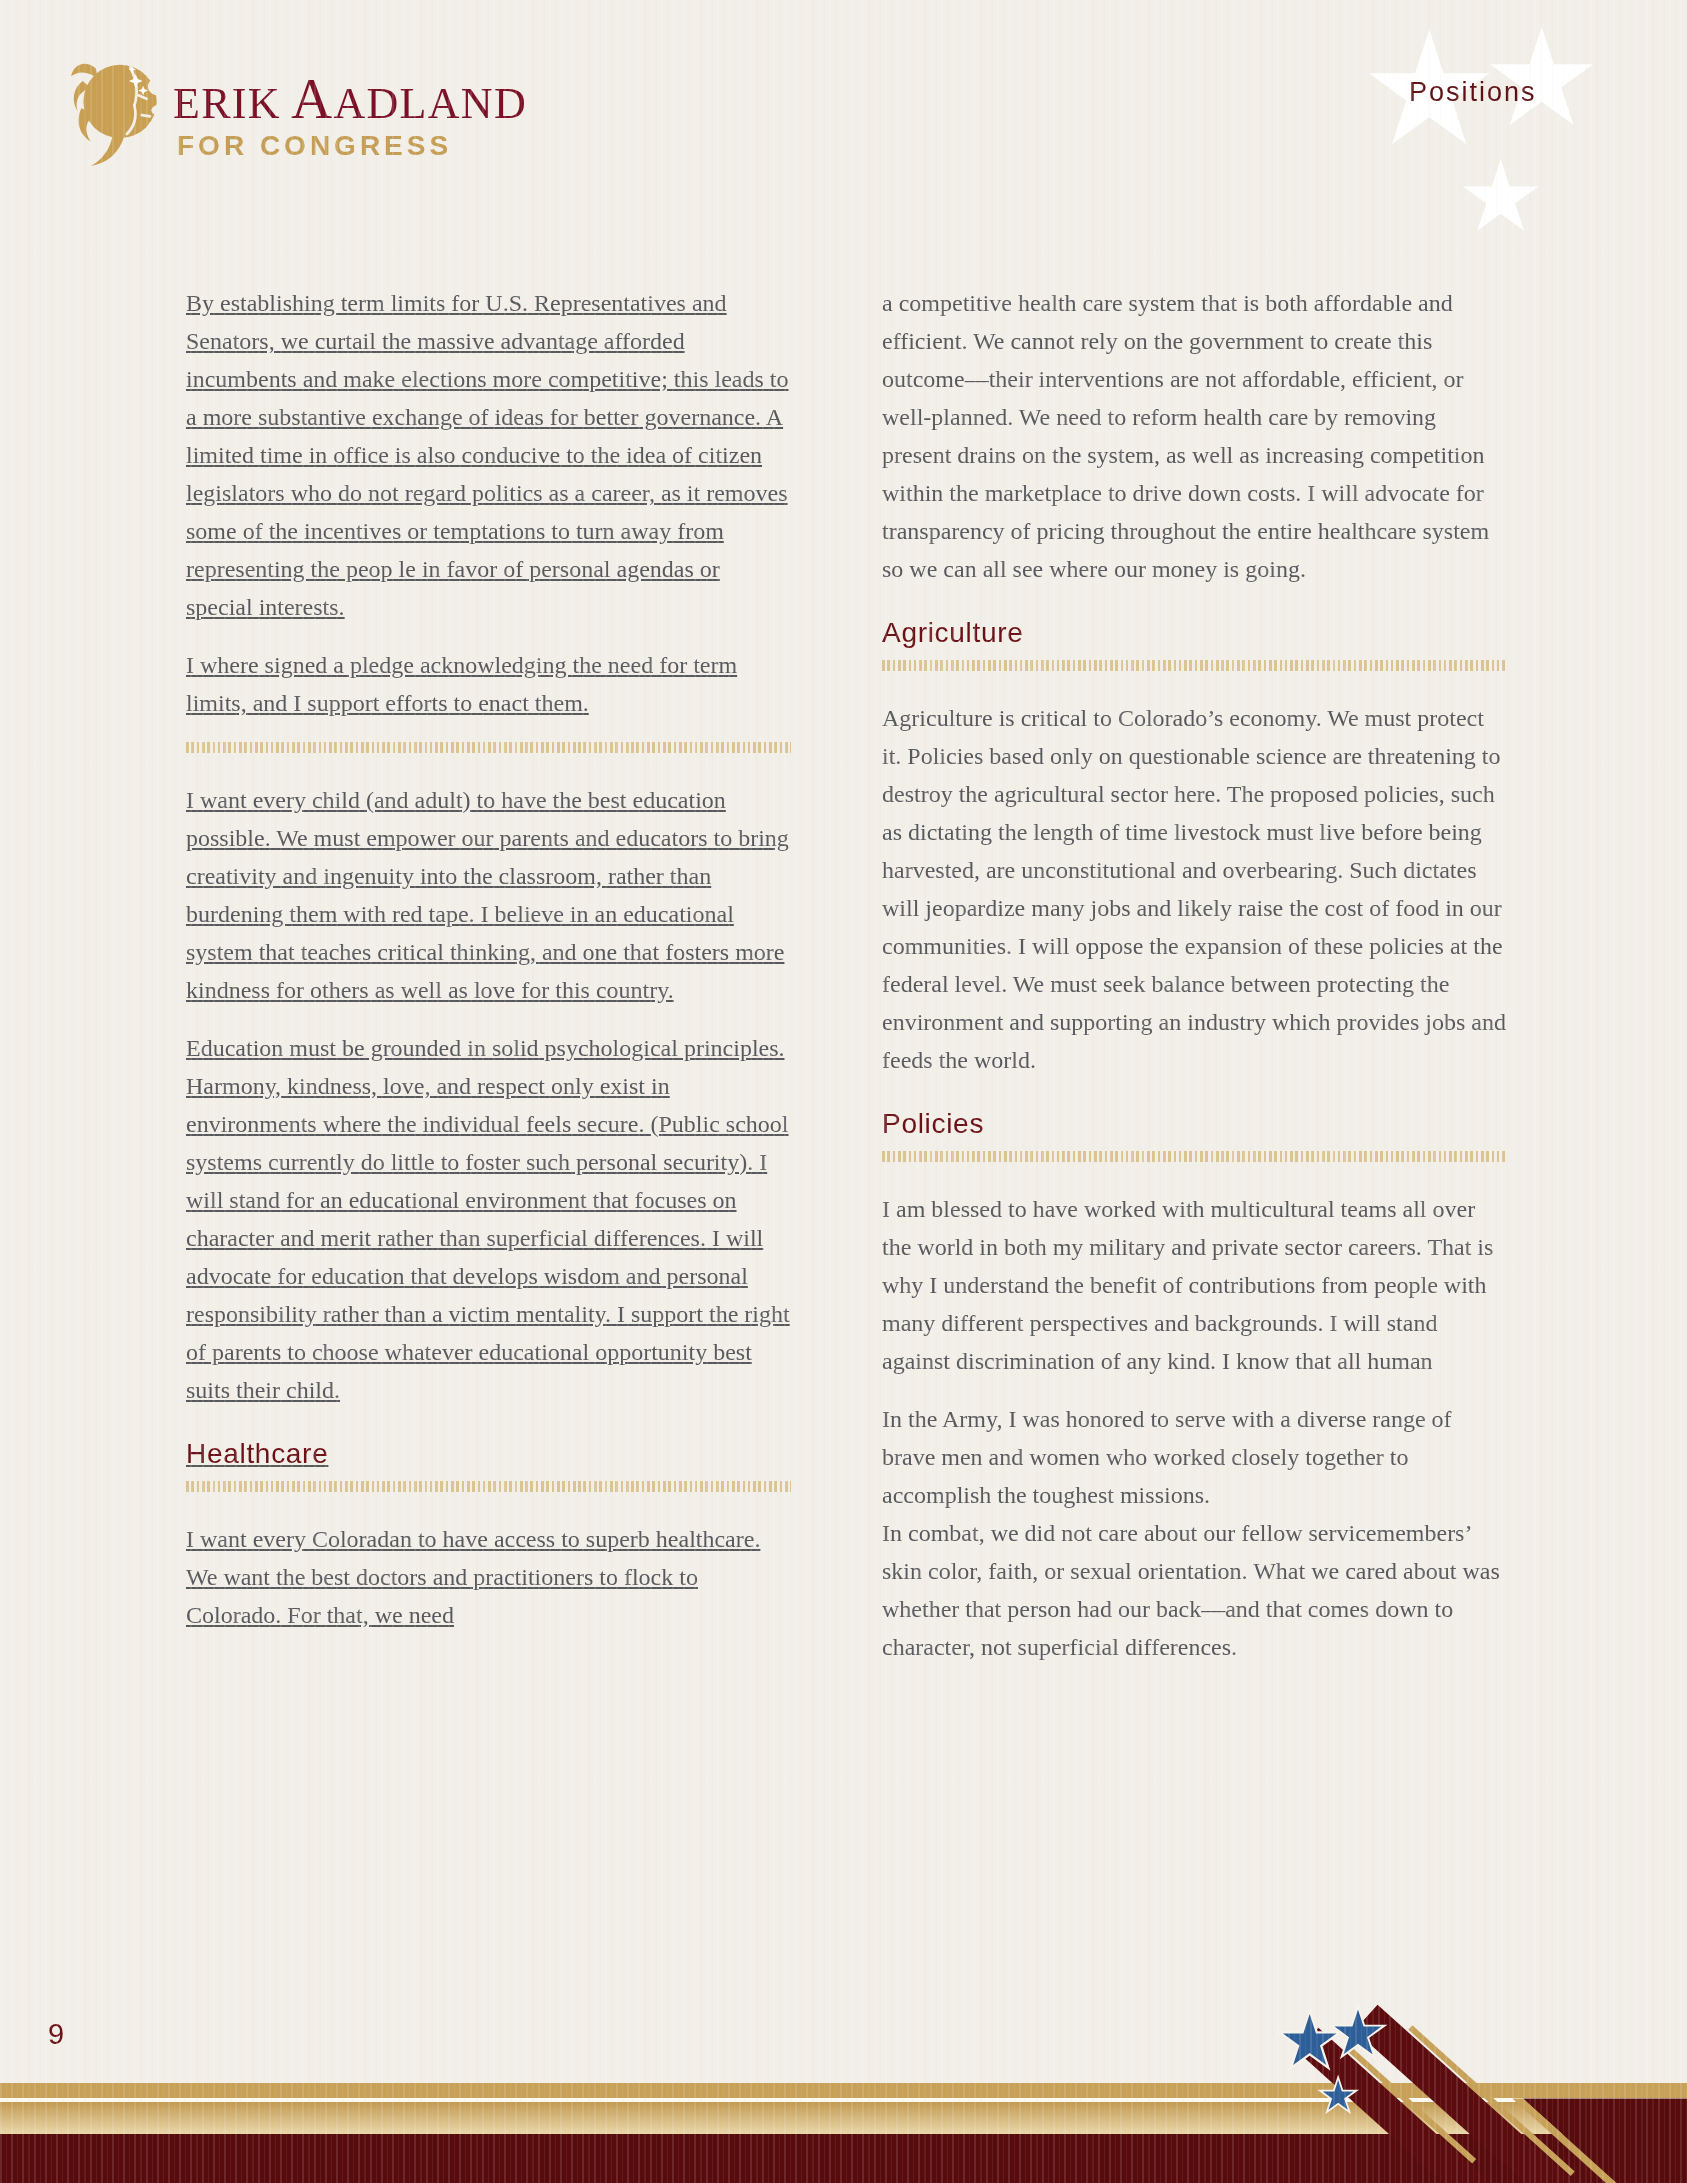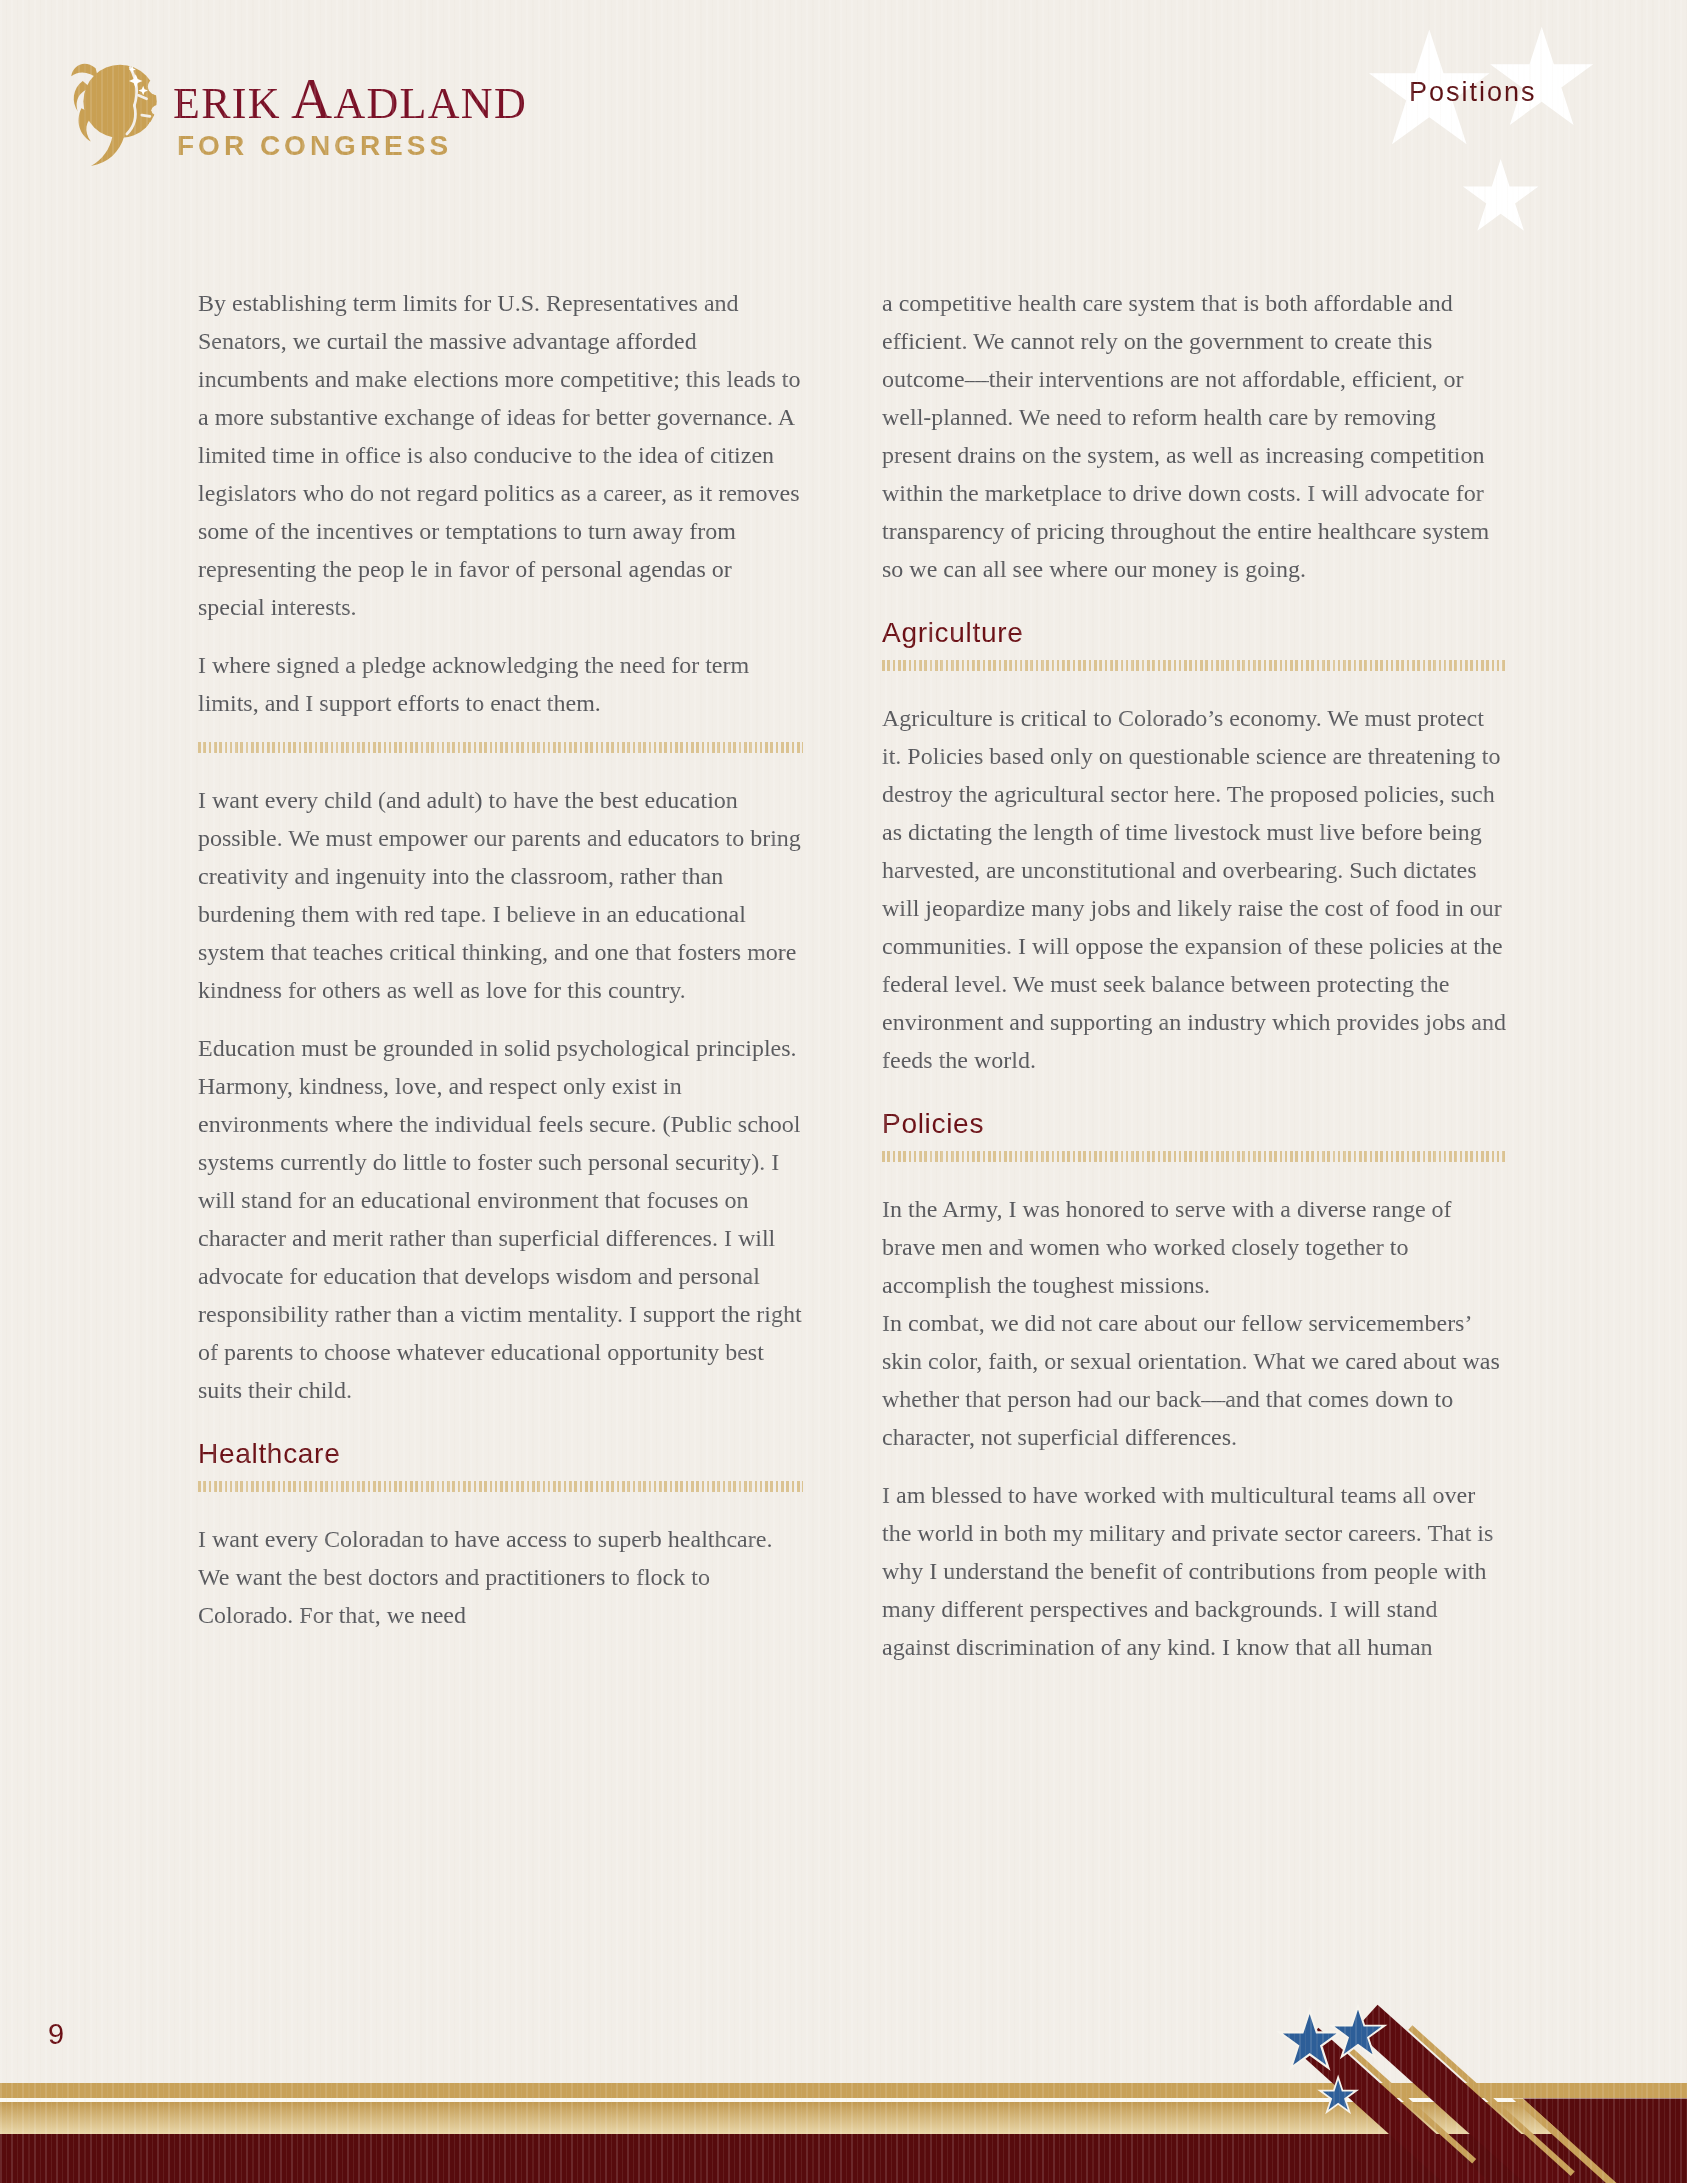--- a/index.html
+++ b/index.html
@@ -36,21 +36,21 @@
   .positions-label{
     position:absolute;left:1409px;top:77px;z-index:2;
     font-family:"Liberation Sans",sans-serif;font-weight:normal;
     font-size:27px;letter-spacing:2px;color:#5c1014;
   }
   
   .col{
     position:absolute;top:284px;z-index:2;
     font-size:24px;line-height:38px;color:#58595d;
   }
-  .col-left{left:198px;width:605px;}
+  .col-left{left:186px;width:605px;text-decoration:underline;}
   .col-right{left:882px;width:625px;}
   .col p{margin:0 0 20px 0;white-space:pre-line;}
   .section-heading{
     font-family:"Liberation Sans",sans-serif;font-weight:normal;
     font-size:28px;line-height:1.12;letter-spacing:0.7px;color:#6b1016;
     margin:29px 0 12px 0;
   }
   .section-divider{
     height:10.6px;margin:0 0 28px 0;
     background:repeating-linear-gradient(90deg,#dbc392 0 2.6px,rgba(0,0,0,0) 2.6px 5.3px);
@@ -124,23 +124,23 @@
       <div class="section-divider"></div>
       <p>I want every Coloradan to have access to superb healthcare. We want the best doctors and practitioners to flock to Colorado. For that, we need</p>
     </main>
   <main class="col col-right">
       <p>a competitive health care system that is both affordable and efficient. We cannot rely on the government to create this outcome—their interventions are not affordable, efficient, or well-planned. We need to reform health care by removing present drains on the system, as well as increasing competition within the marketplace to drive down costs. I will advocate for transparency of pricing throughout the entire healthcare system so we can all see where our money is going.</p>
       <div class="section-heading">Agriculture</div>
       <div class="section-divider"></div>
       <p>Agriculture is critical to Colorado’s economy. We must protect it. Policies based only on questionable science are threatening to destroy the agricultural sector here. The proposed policies, such as dictating the length of time livestock must live before being harvested, are unconstitutional and overbearing. Such dictates will jeopardize many jobs and likely raise the cost of food in our communities. I will oppose the expansion of these policies at the federal level. We must seek balance between protecting the environment and supporting an industry which provides jobs and feeds the world.</p>
       <div class="section-heading">Policies</div>
       <div class="section-divider"></div>
+      <p>I am blessed to have worked with multicultural teams all over the world in both my military and private sector careers. That is why I understand the benefit of contributions from people with many different perspectives and backgrounds. I will stand against discrimination of any kind. I know that all human</p>
       <p>In the Army, I was honored to serve with a diverse range of brave men and women who worked closely together to accomplish the toughest missions.
 In combat, we did not care about our fellow servicemembers’ skin color, faith, or sexual orientation. What we cared about was whether that person had our back—and that comes down to character, not superficial differences.</p>
-      <p>I am blessed to have worked with multicultural teams all over the world in both my military and private sector careers. That is why I understand the benefit of contributions from people with many different perspectives and backgrounds. I will stand against discrimination of any kind. I know that all human</p>
     </main>
 
   <div class="page-number">9</div>
 
   <div class="band band-gold"></div>
   <div class="band band-white"></div>
   <div class="band band-grad"></div>
   <div class="band band-maroon"></div>
 
   <svg class="footer-deco" viewBox="0 0 710 350" aria-hidden="true">

